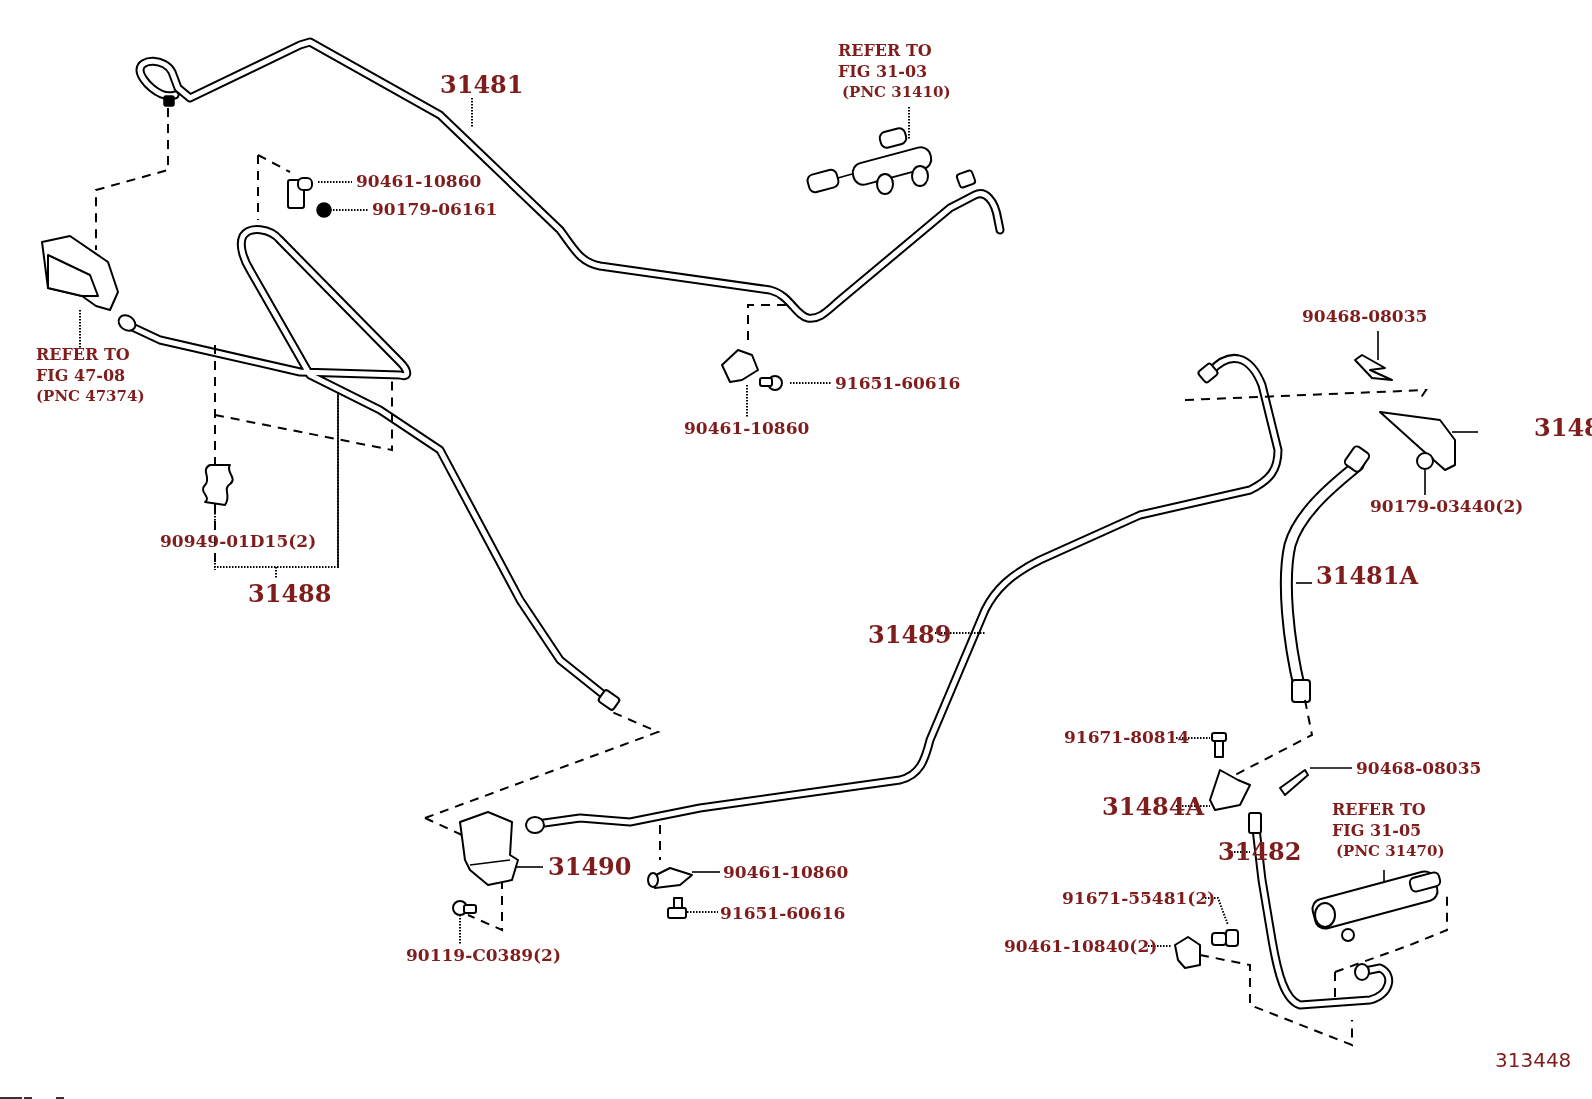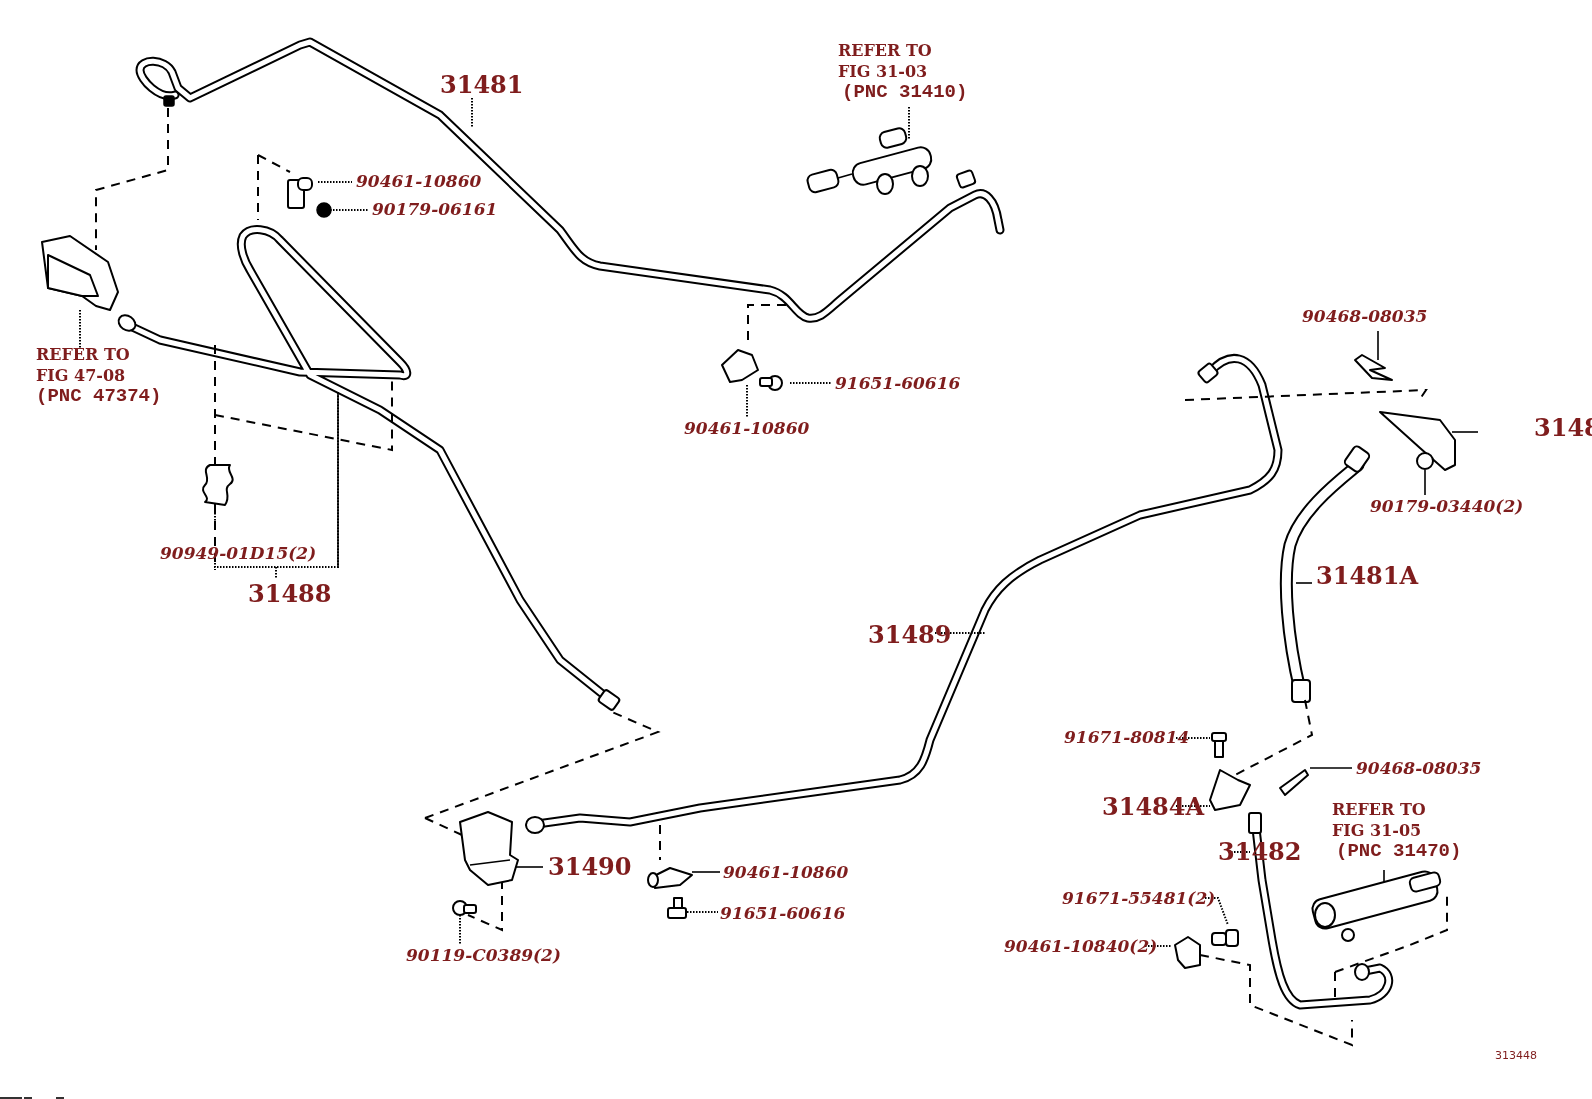--- a/index.html
+++ b/index.html
@@ -1,23 +1,23 @@
 <!DOCTYPE html>
 <html><head>
   <meta charset="utf-8">
   <style>
     html, body { margin: 0; padding: 0; background: #ffffff; }
     body { width: 1592px; height: 1099px; position: relative; overflow: hidden; font-family: "DejaVu Sans Mono", monospace; }
     #diagram { position: absolute; left: 0; top: 0; width: 1592px; height: 1099px; }
     .lbl { position: absolute; font-family: "DejaVu Serif", serif; font-weight: bold; color: #7f1d1d; white-space: nowrap; line-height: 1; }
-    .pn { font-size: 17px; letter-spacing: 0px; font-style: italic; }
+    .pn { font-size: 17px; letter-spacing: 0px; }
     .big { font-size: 24px; }
     .ref { font-size: 16px; line-height: 21px; }
-    .ref .pnc { font-size: 19px; font-family: Liberation Mono, monospace; }
-    .figno { font-family: "DejaVu Sans", sans-serif; font-weight: normal; font-size: 11px; }
+    .ref .pnc { font-size: 15px; }
+    .figno { font-family: "DejaVu Sans", sans-serif; font-weight: normal; font-size: 20px; }
     .tube-outer { fill: none; stroke: #000; stroke-width: 9; stroke-linecap: round; stroke-linejoin: round; }
     .tube-inner { fill: none; stroke: #fff; stroke-width: 5; stroke-linecap: round; stroke-linejoin: round; }
     .dash { fill: none; stroke: #000; stroke-width: 2; stroke-dasharray: 9 7; }
     .leader { fill: none; stroke: #000; stroke-width: 1.6; }
     .leader-dot { fill: none; stroke: #000; stroke-width: 2; stroke-dasharray: 1.5 1.5; }
     .part { fill: #fff; stroke: #000; stroke-width: 2; stroke-linejoin: round; }
     .partdark { fill: #000; stroke: #000; stroke-width: 1.5; }
   </style>
 </head>
 <body>
@@ -207,21 +207,21 @@
 
 <div class="lbl ref" style="left:838px; top:40px;">
   <div>REFER TO</div>
   <div>FIG 31-03</div>
   <div class="pnc" style="padding-left:4px;">(PNC 31410)</div>
 </div>
 
 <div class="lbl pn" style="left:835px; top:375px;">91651-60616</div>
 <div class="lbl pn" style="left:684px; top:420px;">90461-10860</div>
 
-<div class="lbl pn" style="left:160px; top:533px;margin-top:12px;">90949-01D15(2)</div>
+<div class="lbl pn" style="left:160px; top:533px;">90949-01D15(2)</div>
 <div class="lbl big" style="left:248px; top:582px;text-align:center;">31488</div>
 
 <div class="lbl pn" style="left:1302px; top:308px;">90468-08035</div>
 <div class="lbl big" style="left:1534px; top:416px;">31484</div>
 <div class="lbl pn" style="left:1370px; top:498px;">90179-03440(2)</div>
 <div class="lbl big" style="left:1316px; top:564px;">31481A</div>
 
 <div class="lbl big" style="left:868px; top:623px;">31489</div>
 
 <div class="lbl pn" style="left:1064px; top:729px;">91671-80814</div>

